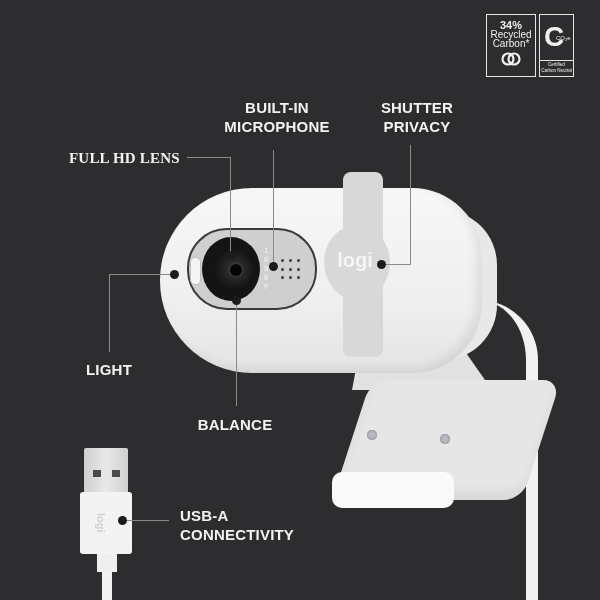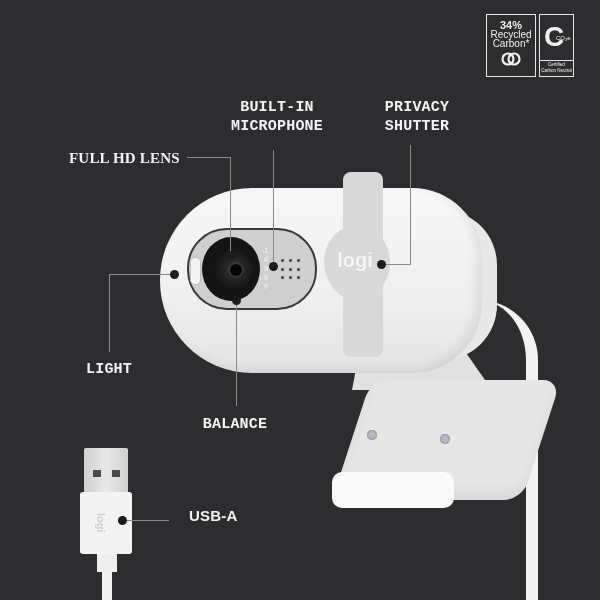--- a/index.html
+++ b/index.html
@@ -8,21 +8,21 @@
     background: #2d2d2f;
     font-family: "Liberation Sans", "DejaVu Sans", sans-serif;
     position: relative;
   }
   .stage { position: absolute; left: 12px; top: 0; width: 600px; height: 600px; }
   .label {
     position: absolute; color: #f2f2f2; font-weight: bold;
     font-size: 15px; line-height: 19px; letter-spacing: 0.2px;
     text-transform: uppercase; white-space: nowrap;
   }
-  .label.center { text-align: center; font-family: Liberation Mono, monospace; }
+  .label.center { text-align: center; }
   .line { position: absolute; background: #8a8a8a; }
   .dot {
     position: absolute; width: 9px; height: 9px; border-radius: 50%;
     background: #1c1c1c;
   }
 
   
   .badge {
     position: absolute; border: 1.5px solid #e6e6e6; color: #f0f0f0;
     box-sizing: border-box; text-align: center;
@@ -206,39 +206,40 @@
   <div class="dot" style="left:214px; top:251px;"></div>
 
   <div class="label center" style="left:205px; top:98px; width:120px;">
     <div>BUILT-IN</div>
     <div>MICROPHONE</div>
   </div>
   <div class="line" style="left:261px; top:150px; width:1px; height:114px;"></div>
   <div class="dot" style="left:257px; top:262px;"></div>
 
   <div class="label center" style="left:355px; top:98px; width:100px;">
+    <div>SHUTTER</div>
     <div>PRIVACY</div>
-    <div>SHUTTER</div>
   </div>
   <div class="line" style="left:398px; top:145px; width:1px; height:120px;"></div>
   <div class="line" style="left:372px; top:264px; width:27px; height:1px;"></div>
   <div class="dot" style="left:365px; top:260px;"></div>
 
   <div class="label center" style="left:32px; top:360px; width:130px;">
     <div>LIGHT</div>
   </div>
   <div class="line" style="left:97px; top:274px; width:1px; height:78px;"></div>
   <div class="line" style="left:97px; top:274px; width:62px; height:1px;"></div>
   <div class="dot" style="left:158px; top:270px;"></div>
 
   <div class="label center" style="left:168px; top:415px; width:110px;">
     <div>BALANCE</div>
   </div>
   <div class="line" style="left:224px; top:300px; width:1px; height:106px;"></div>
   <div class="dot" style="left:220px; top:296px;"></div>
 
-  <div class="label" style="left:168px; top:506px;margin-left:9px;">
+  <div class="label" style="left:168px; top:506px;">
     <div>USB-A</div>
+    <div>CONNECTIVITY</div>
   </div>
   <div class="line" style="left:115px; top:520px; width:42px; height:1px;"></div>
   <div class="dot" style="left:106px; top:516px;"></div>
 
 </div>
 
 </body></html>

